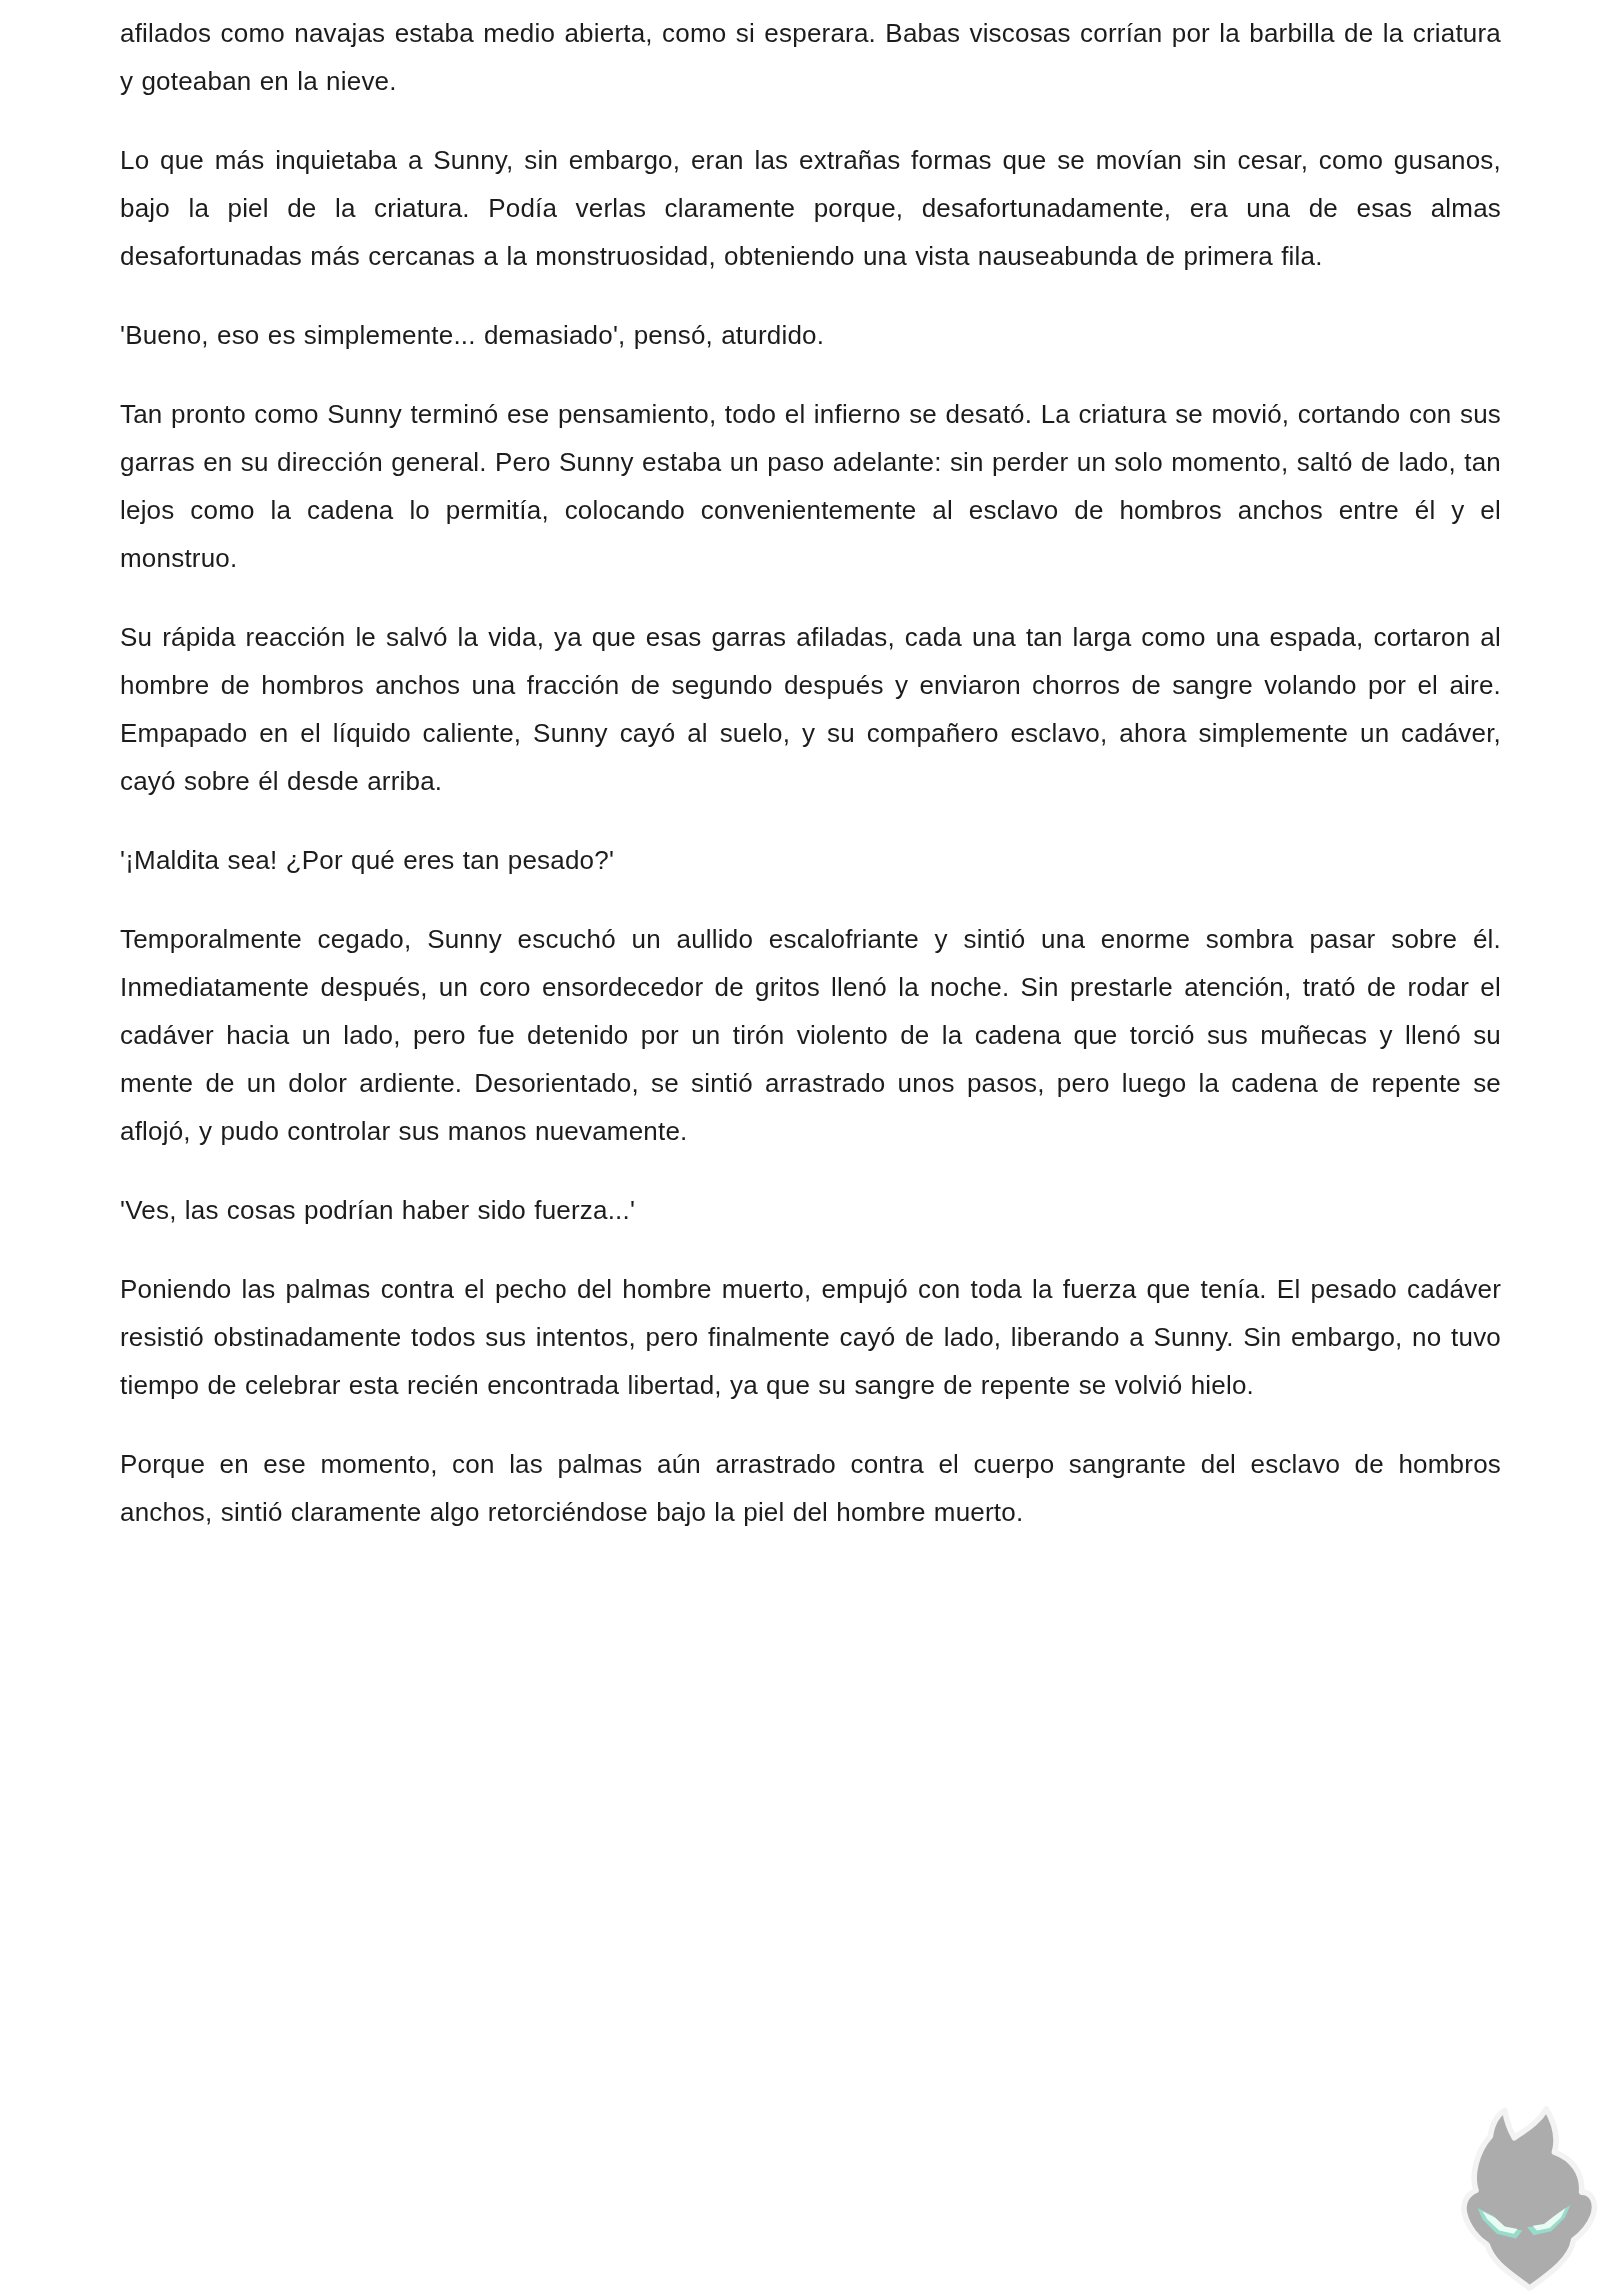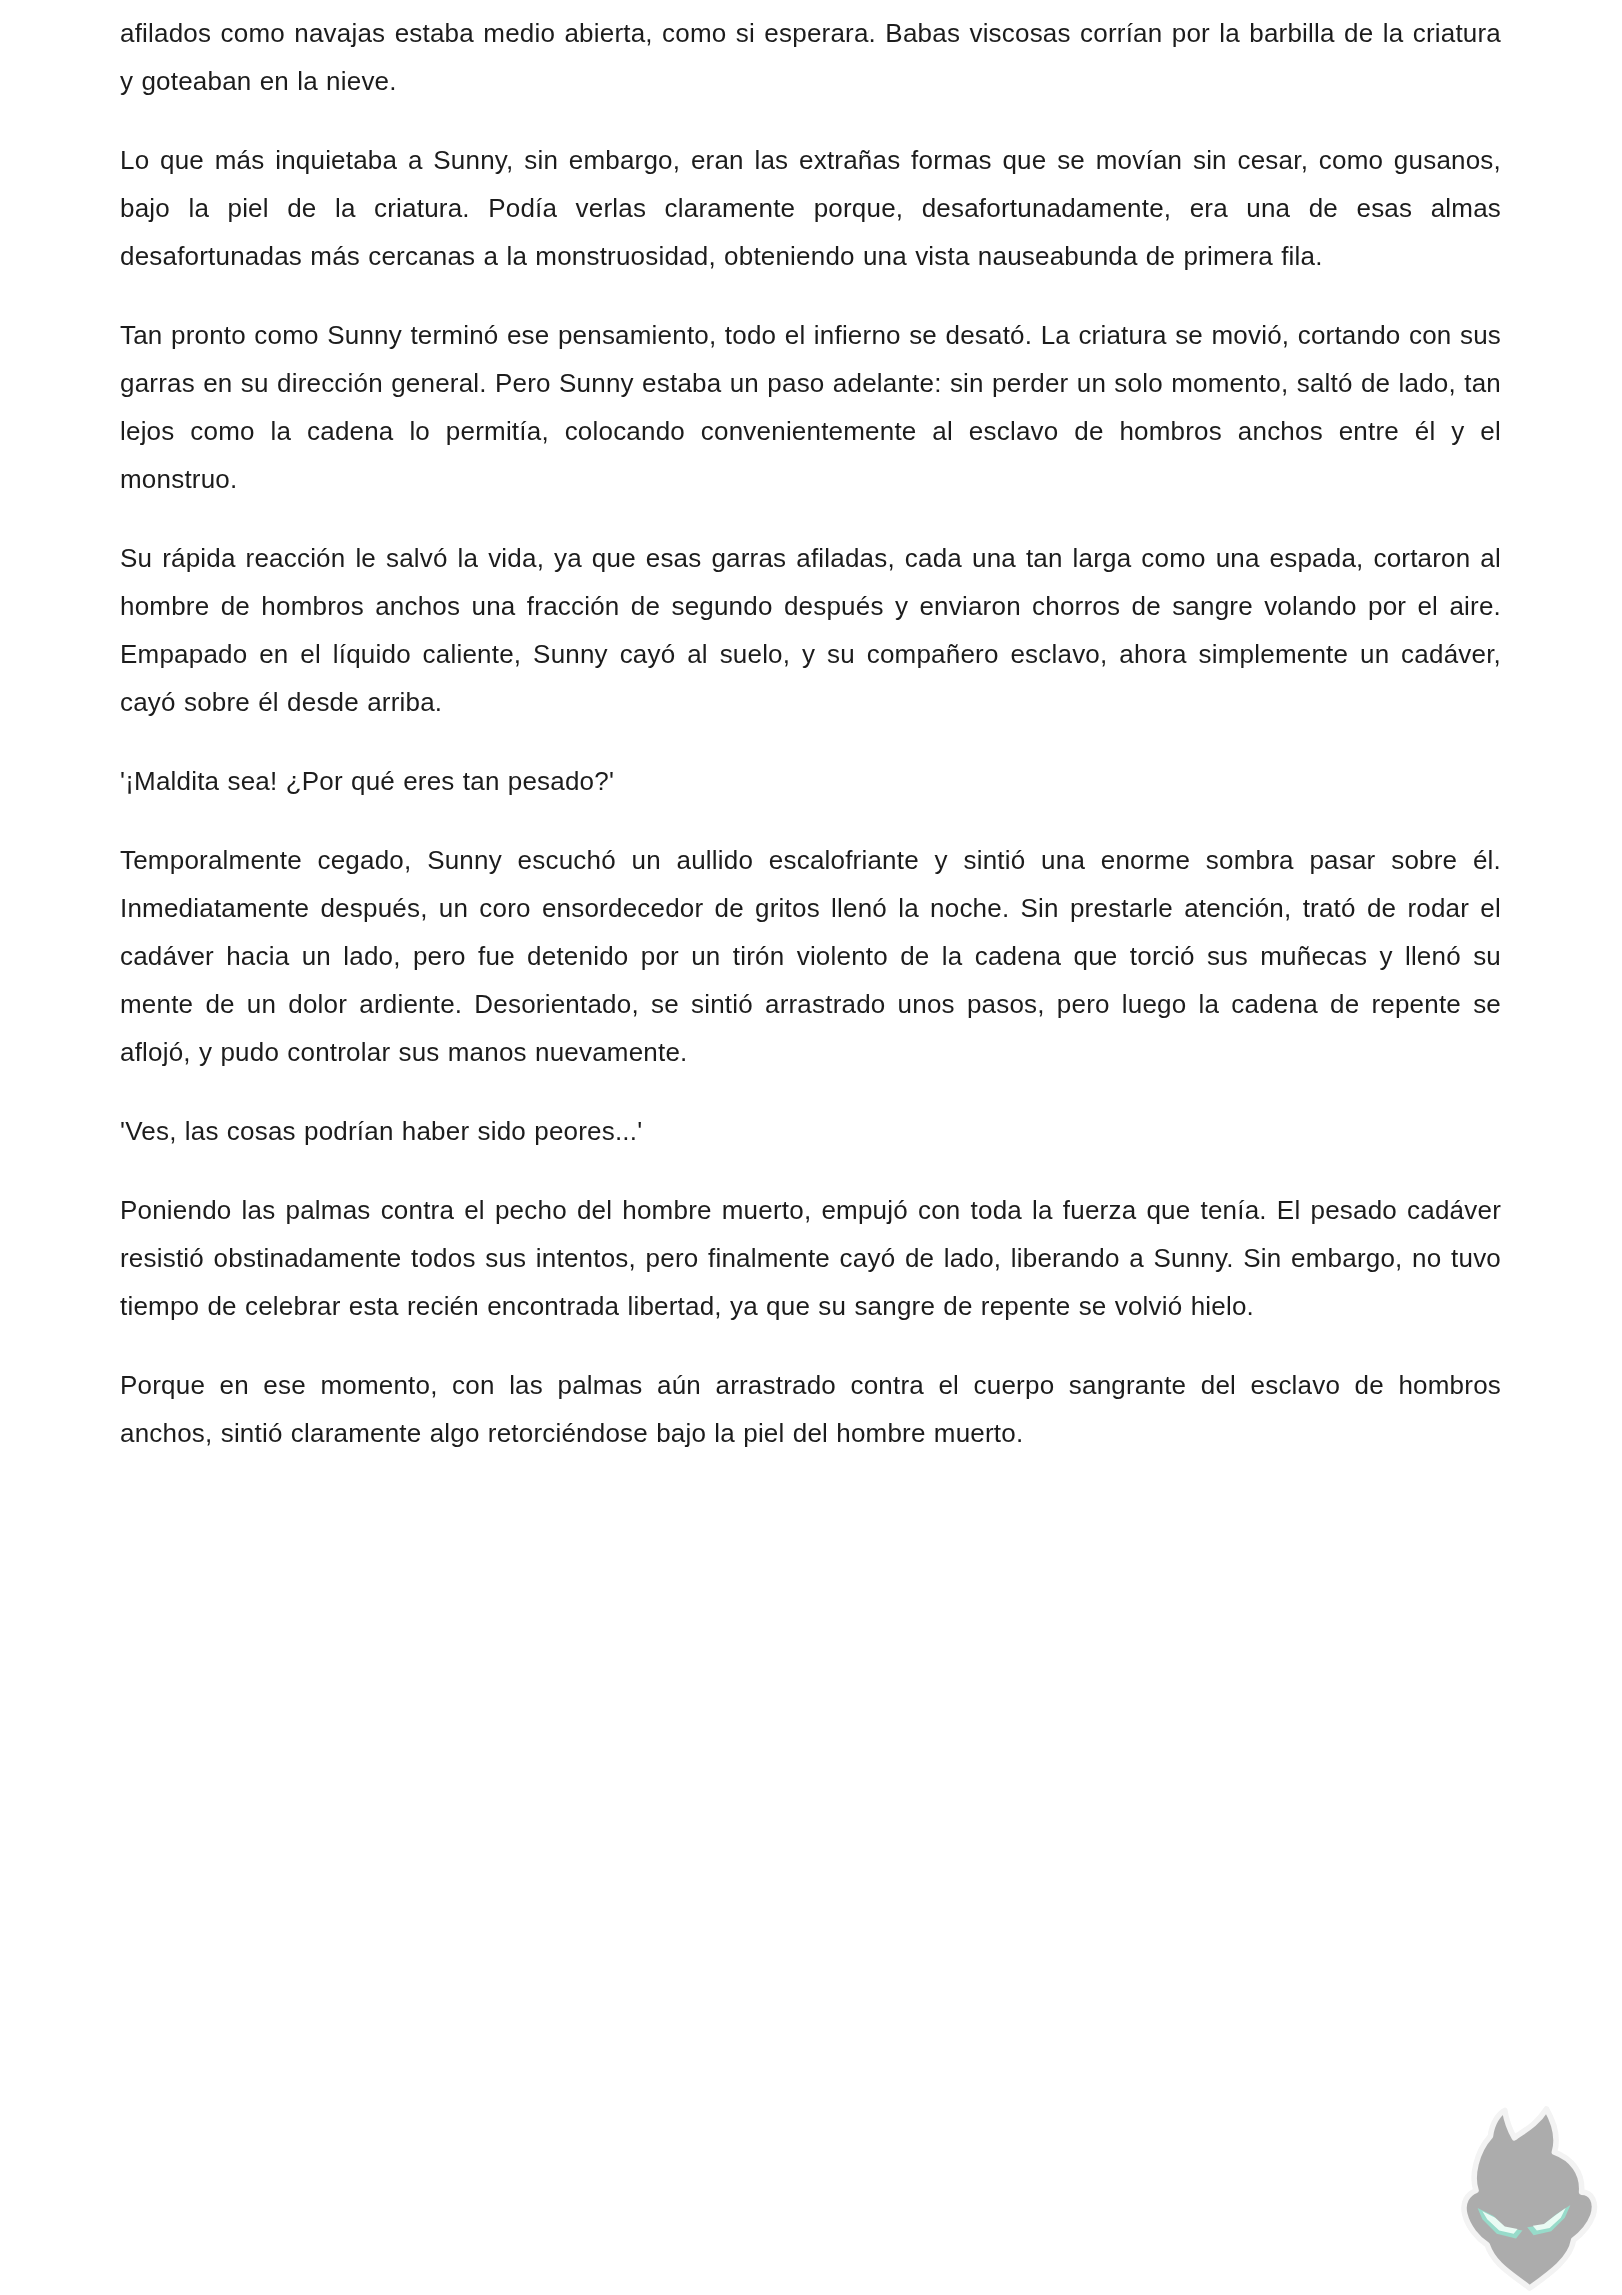--- a/index.html
+++ b/index.html
@@ -42,25 +42,26 @@
   .watermark svg { width: 100%; height: 100%; }
 </style>
 </head>
 <body>
 
 <main class="page">
 
   <section class="text-block">
       <p>afilados como navajas estaba medio abierta, como si esperara. Babas viscosas corrían por la barbilla de la criatura y goteaban en la nieve.</p>
       <p>Lo que más inquietaba a Sunny, sin embargo, eran las extrañas formas que se movían sin cesar, como gusanos, bajo la piel de la criatura. Podía verlas claramente porque, desafortunadamente, era una de esas almas desafortunadas más cercanas a la monstruosidad, obteniendo una vista nauseabunda de primera fila.</p>
+      <p>'Bueno, eso es simplemente... demasiado', pensó, aturdido.</p>
       <p>Tan pronto como Sunny terminó ese pensamiento, todo el infierno se desató. La criatura se movió, cortando con sus garras en su dirección general. Pero Sunny estaba un paso adelante: sin perder un solo momento, saltó de lado, tan lejos como la cadena lo permitía, colocando convenientemente al esclavo de hombros anchos entre él y el monstruo.</p>
       <p>Su rápida reacción le salvó la vida, ya que esas garras afiladas, cada una tan larga como una espada, cortaron al hombre de hombros anchos una fracción de segundo después y enviaron chorros de sangre volando por el aire. Empapado en el líquido caliente, Sunny cayó al suelo, y su compañero esclavo, ahora simplemente un cadáver, cayó sobre él desde arriba.</p>
       <p>'¡Maldita sea! ¿Por qué eres tan pesado?'</p>
       <p>Temporalmente cegado, Sunny escuchó un aullido escalofriante y sintió una enorme sombra pasar sobre él. Inmediatamente después, un coro ensordecedor de gritos llenó la noche. Sin prestarle atención, trató de rodar el cadáver hacia un lado, pero fue detenido por un tirón violento de la cadena que torció sus muñecas y llenó su mente de un dolor ardiente. Desorientado, se sintió arrastrado unos pasos, pero luego la cadena de repente se aflojó, y pudo controlar sus manos nuevamente.</p>
-      <p>'Ves, las cosas podrían haber sido peores...'</p>
+      <p>'Ves, las cosas podrían haber sido fuerza...'</p>
       <p>Poniendo las palmas contra el pecho del hombre muerto, empujó con toda la fuerza que tenía. El pesado cadáver resistió obstinadamente todos sus intentos, pero finalmente cayó de lado, liberando a Sunny. Sin embargo, no tuvo tiempo de celebrar esta recién encontrada libertad, ya que su sangre de repente se volvió hielo.</p>
       <p>Porque en ese momento, con las palmas aún arrastrado contra el cuerpo sangrante del esclavo de hombros anchos, sintió claramente algo retorciéndose bajo la piel del hombre muerto.</p>
     </section>
 
   <div class="watermark">
     <svg viewBox="0 0 240 240" xmlns="http://www.w3.org/2000/svg">
       <g>
 
         <path stroke-width="7" stroke-linejoin="round" d="M78,42
                  C80,26 88,14 96,10

